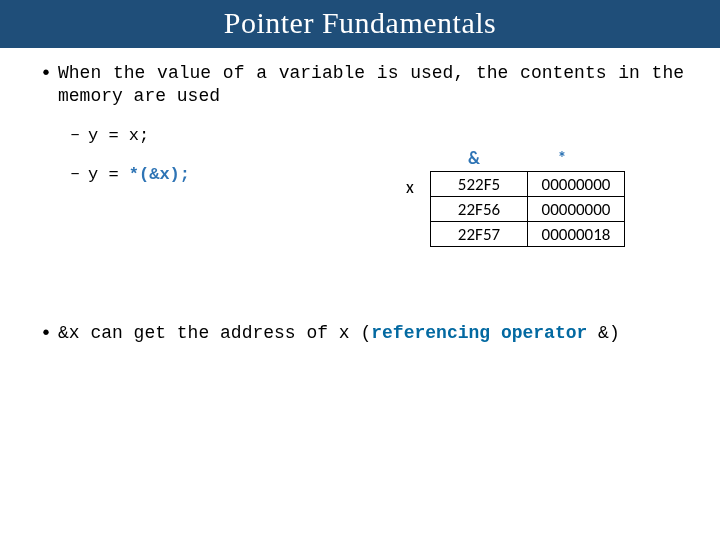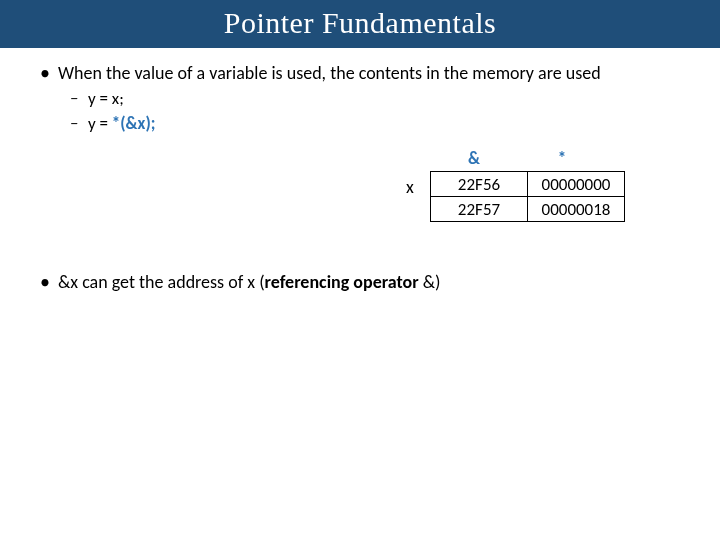--- a/index.html
+++ b/index.html
@@ -1,37 +1,37 @@
 <!DOCTYPE html>
 <html><head>
 <meta charset="utf-8">
 <style>
   html,body{margin:0;padding:0;width:720px;height:540px;background:#fff;font-family:Calibri,Helvetica,Arial,sans-serif;color:#000;}
   .slide{width:720px;height:469px;position:relative;}
   .title-bar{background:#1f4e79;color:#fff;text-align:center;font-family:"Comic Sans MS","Chalkboard SE",cursive;font-size:30px;padding:6px 0 8px;letter-spacing:.5px;}
-  .body{padding:10px 36px 0;}
+  .body{padding:10px 36px 0;font-family:Liberation Mono, monospace;}
   ul.b1{list-style:none;padding:0;margin:0;font-size:18px;}
   ul.b1>li{position:relative;padding-left:22px;margin:4px 0 4px;line-height:1.28;}
   ul.b1>li:before{content:"•";position:absolute;left:4px;top:-1px;font-size:20px;}
   ul.b2{list-style:none;padding:0;margin:2px 0 0;}
-  ul.b2>li{position:relative;padding-left:30px;font-size:17px;margin:3px 0;}
+  ul.b2>li{position:relative;padding-left:30px;font-size:17px;margin:17px 0;}
   ul.b2>li:before{content:"–";position:absolute;left:12px;top:-1px;}
   .justify{text-align:justify;}
   .bold{font-weight:700;}
   .blue{color:#2e74b5;}
   .tbl-wrap{position:absolute;left:430px;top:148px;}
   .th-row{display:flex;font-size:17px;}
   .th-cell{width:88px;text-align:center;font-weight:700;}
   .th-amp{color:#2e74b5;}
   .th-star{color:#2e74b5;}
   .xptr{position:absolute;left:-24px;top:28px;font-size:18px;}
   table.mem{border-collapse:collapse;margin-top:2px;}
   table.mem td{border:1px solid #000;text-align:center;font-size:17px;width:88px;height:24px;padding:0 4px;}
   .lower{margin-top:122px;}
-  .brown{color:#000000;font-weight:600;text-align:center;}
+  .brown{color:#0369a1;font-weight:600;text-align:center;}
 </style>
 </head>
 <body>
 
 <div class="slide">
   <div class="title-bar">Pointer Fundamentals</div>
 
   <div class="body">
     <ul class="b1">
       <li class="justify">
@@ -48,20 +48,24 @@
 
   <div class="tbl-wrap">
     <div class="th-row">
       <div class="th-cell th-amp">&amp;</div>
       <div class="th-cell th-star">*</div>
     </div>
     <span class="xptr">x</span>
     <table class="mem">
       <tbody>
       <tr>
+            <td>522F5</td>
+            <td>00000000</td>
+          </tr>
+      <tr>
             <td>22F56</td>
             <td>00000000</td>
           </tr>
       <tr>
             <td>22F57</td>
             <td>00000018</td>
           </tr>
     </tbody>
       </table>
   </div>

